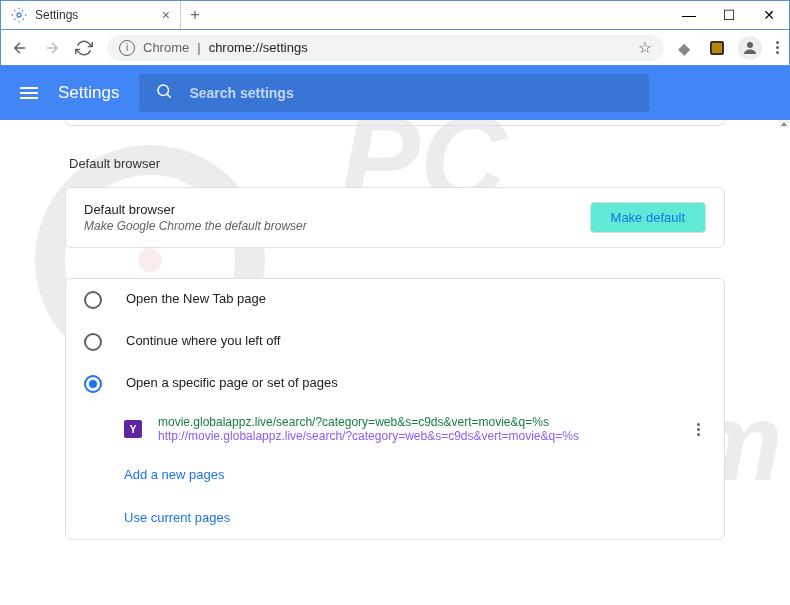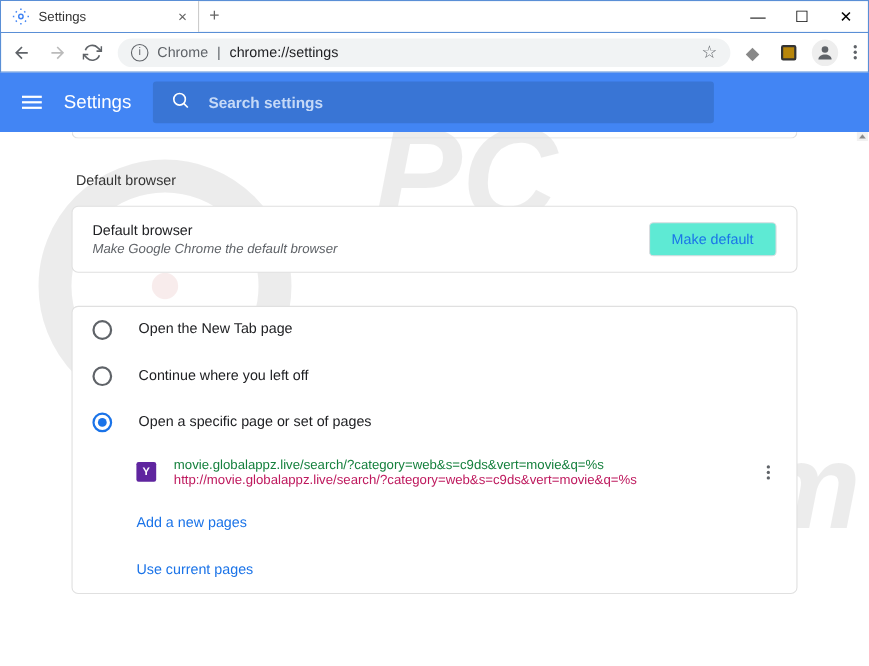--- a/index.html
+++ b/index.html
@@ -61,21 +61,21 @@
     .radio-row { display: flex; align-items: flex-start; padding: 12px 18px; gap: 24px; }
     .radio { width: 18px; height: 18px; border: 2px solid #5f6368; border-radius: 50%; display: flex; align-items: center; justify-content: center; flex-shrink: 0; }
     .radio.checked { border-color: #1a73e8; }
     .radio-dot { width: 8px; height: 8px; background: #1a73e8; border-radius: 50%; }
     .radio-label { font-size: 13px; color: #202124; }
     
     .page-entry { display: flex; align-items: center; padding: 10px 18px 10px 58px; gap: 16px; }
     .page-favicon { width: 18px; height: 18px; background: #5f259f; border-radius: 2px; color: #fff; display: flex; align-items: center; justify-content: center; font-size: 10px; font-weight: bold; flex-shrink: 0; }
     .page-info { flex: 1; min-width: 0; }
     .page-title-text { font-size: 12px; color: #15803d; white-space: nowrap; overflow: hidden; text-overflow: ellipsis; }
-    .page-url { font-size: 12px; color: #be185d; white-space: nowrap; overflow: hidden; text-overflow: ellipsis; }
+    .page-url { font-size: 12px; color: #8b5cf6; white-space: nowrap; overflow: hidden; text-overflow: ellipsis; }
     .more-icon { display: flex; flex-direction: column; gap: 2px; padding: 6px; }
     .more-icon span { width: 3px; height: 3px; border-radius: 50%; background: #5f6368; }
     
     .link-row { padding: 14px 18px 14px 58px; font-size: 13px; color: #1a73e8; cursor: pointer; }
     
     .advanced { text-align: center; padding: 20px 0; display: flex; align-items: center; justify-content: center; gap: 16px; }
     
     .scrollbar-top { position: absolute; right: 1px; top: 120px; width: 10px; height: 8px; background: #f1f1f1; z-index: 2; display: flex; align-items: center; justify-content: center; }
     .scroll-arrow { width: 0; height: 0; border-left: 3px solid transparent; border-right: 3px solid transparent; border-bottom: 4px solid #888; }
   </style>

